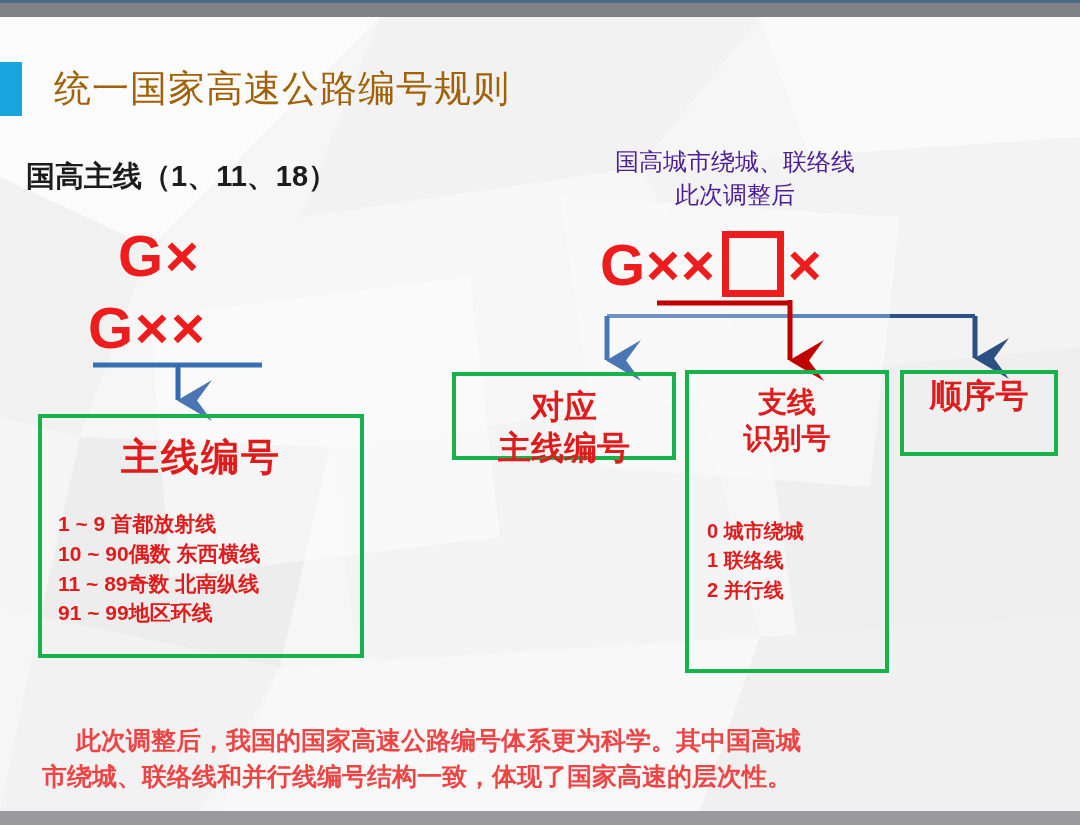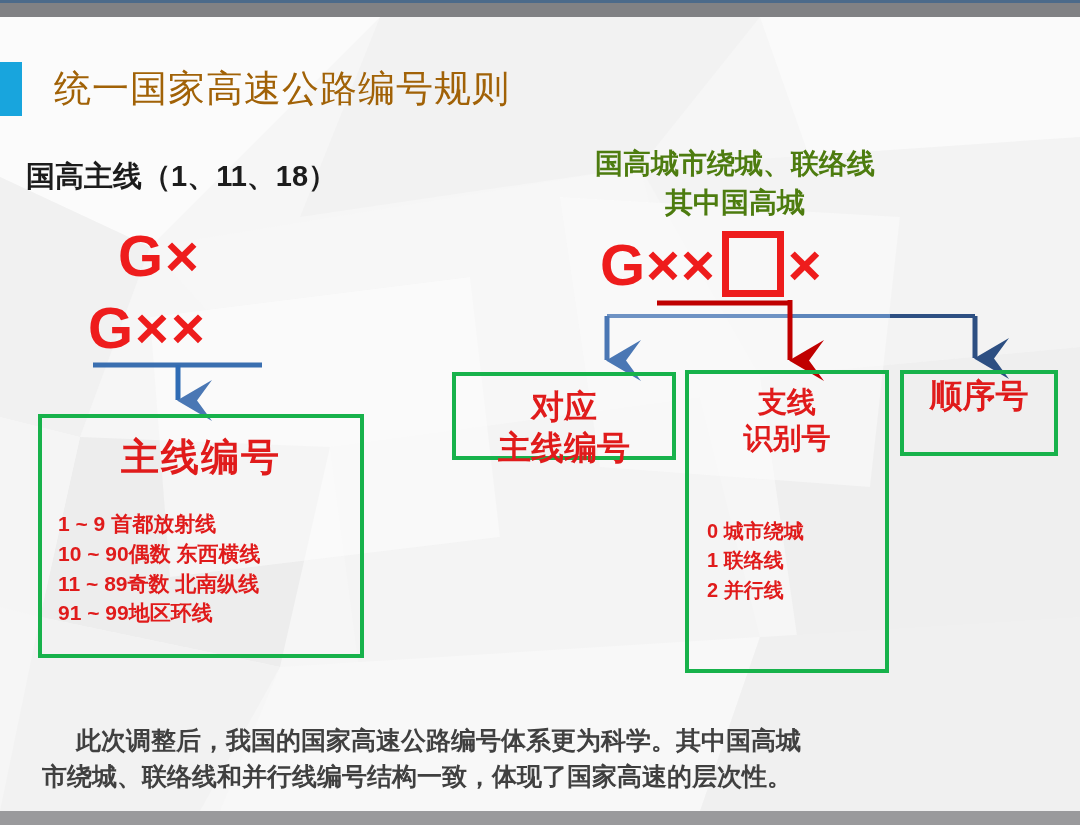--- a/index.html
+++ b/index.html
@@ -29,21 +29,21 @@
     line-height:54px;white-space:nowrap;
   }
 
   
   .left-heading{
     position:absolute;left:26px;top:157px;width:430px;
     font-size:29px;font-weight:bold;color:#1c1c1c;white-space:nowrap;
   }
   .right-heading{
     position:absolute;left:500px;top:145px;width:470px;
-    font-size:28px;font-weight:bold;color:#4d7c0f;
+    font-size:24px;font-weight:normal;color:#4c1d95;
     text-align:center;line-height:1.38;
   }
 
   
   .code{position:absolute;color:#ee1c1c;font-weight:bold;white-space:nowrap;}
   #code-gx{left:118px;top:222px;font-size:58px;letter-spacing:2px;}
   #code-gxx{left:88px;top:294px;font-size:58px;letter-spacing:2px;}
   #code-gxxbox{left:600px;top:228px;font-size:58px;letter-spacing:1px;display:flex;align-items:center;height:72px;}
   #code-gxxbox .seg{display:inline-block;}
   .red-square{
@@ -76,21 +76,21 @@
 
   #box-sequence{left:900px;top:370px;width:158px;height:86px;}
   #box-sequence .gtitle{font-size:33px;margin-top:0;}
 
   
   .conn{position:absolute;left:0;top:0;width:1080px;height:825px;pointer-events:none;}
 
   
   .caption{
     position:absolute;left:42px;top:722px;width:1000px;
-    font-size:25px;font-weight:bold;color:#404040;
+    font-size:25px;font-weight:bold;color:#ef4444;
     line-height:1.45;text-align:justify;
   }
   .caption .l1{display:block;text-indent:34px;}
   .caption .l2{display:block;}
 </style>
 </head>
 <body>
 
 <div id="slide">
 
@@ -121,21 +121,21 @@
 
   <div class="accent-bar"></div>
   <div class="page-title">统一国家高速公路编号规则</div>
 
   <div class="left-heading">国高主线（1、11、18）</div>
   <div class="code" id="code-gx">G×</div>
   <div class="code" id="code-gxx">G××</div>
 
   <div class="right-heading">
     <div>国高城市绕城、联络线</div>
-    <div>其中国高城</div>
+    <div>此次调整后</div>
   </div>
 
   <div class="code" id="code-gxxbox">
     <span class="seg">G××</span>
     <span class="red-square"></span>
     <span class="seg">×</span>
   </div>
 
   <svg class="conn">
     <defs>

